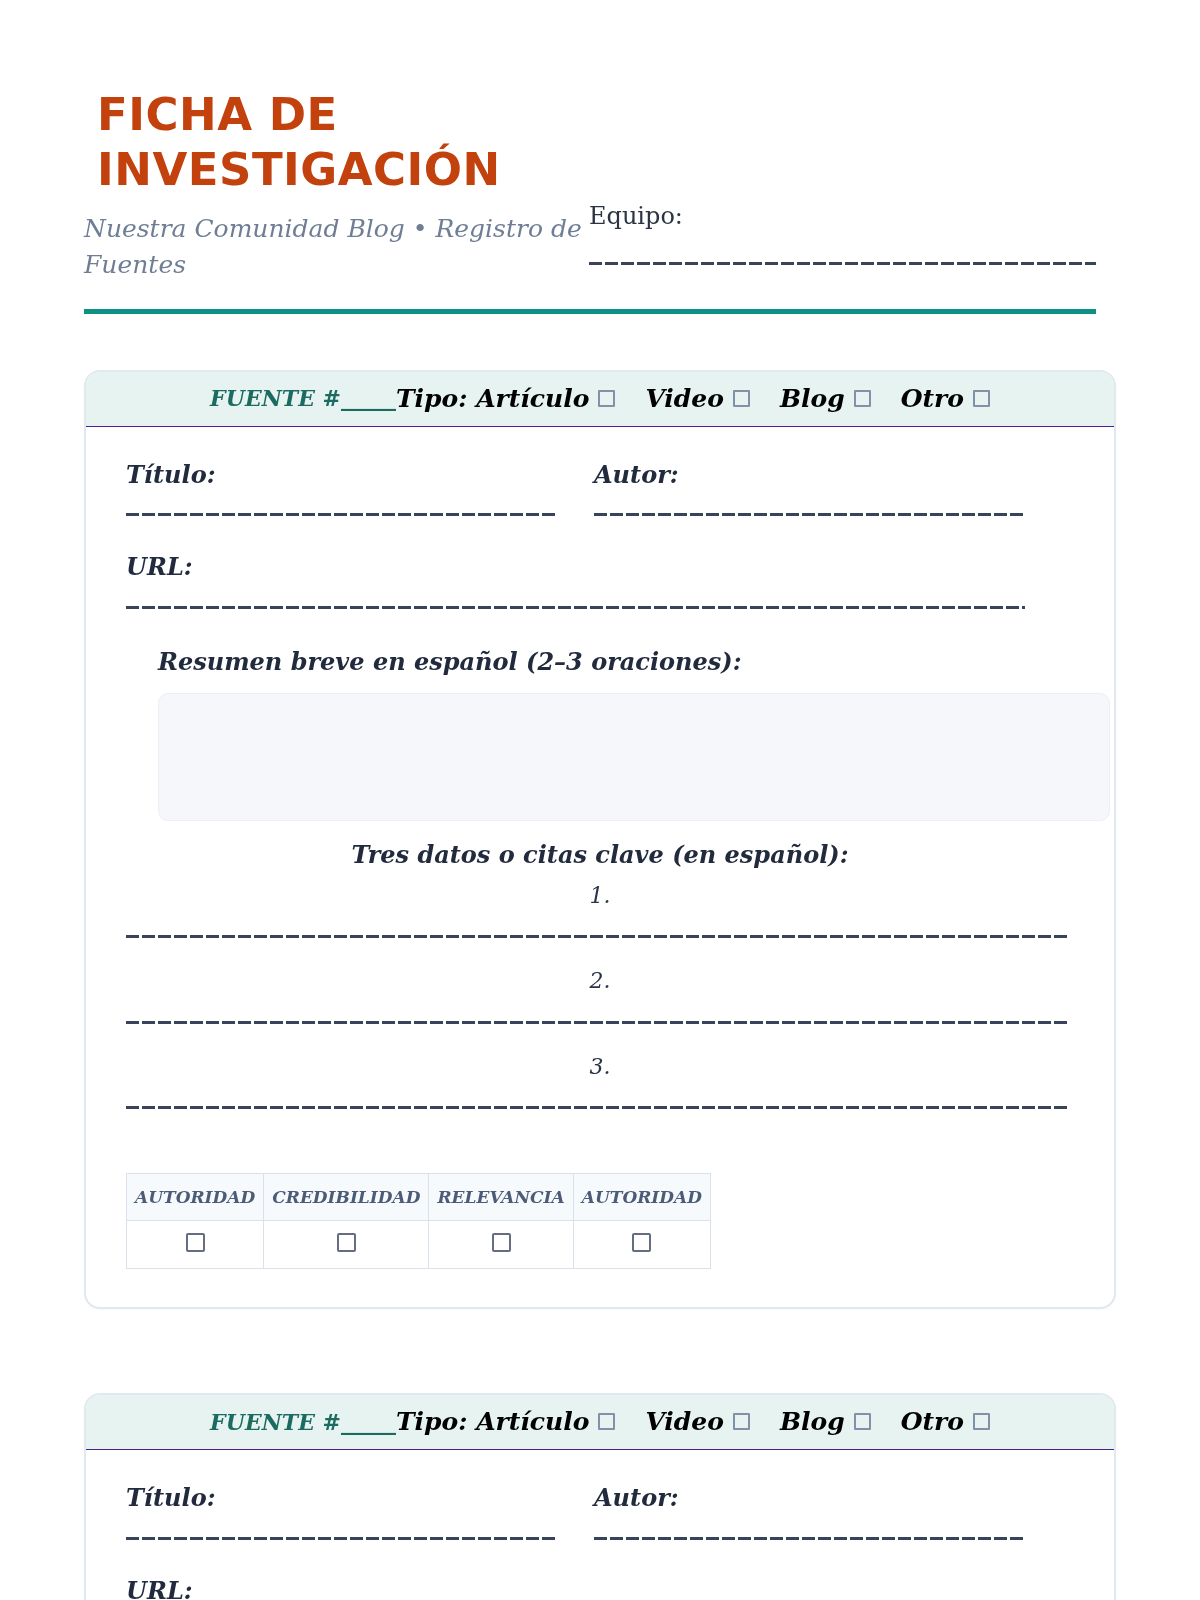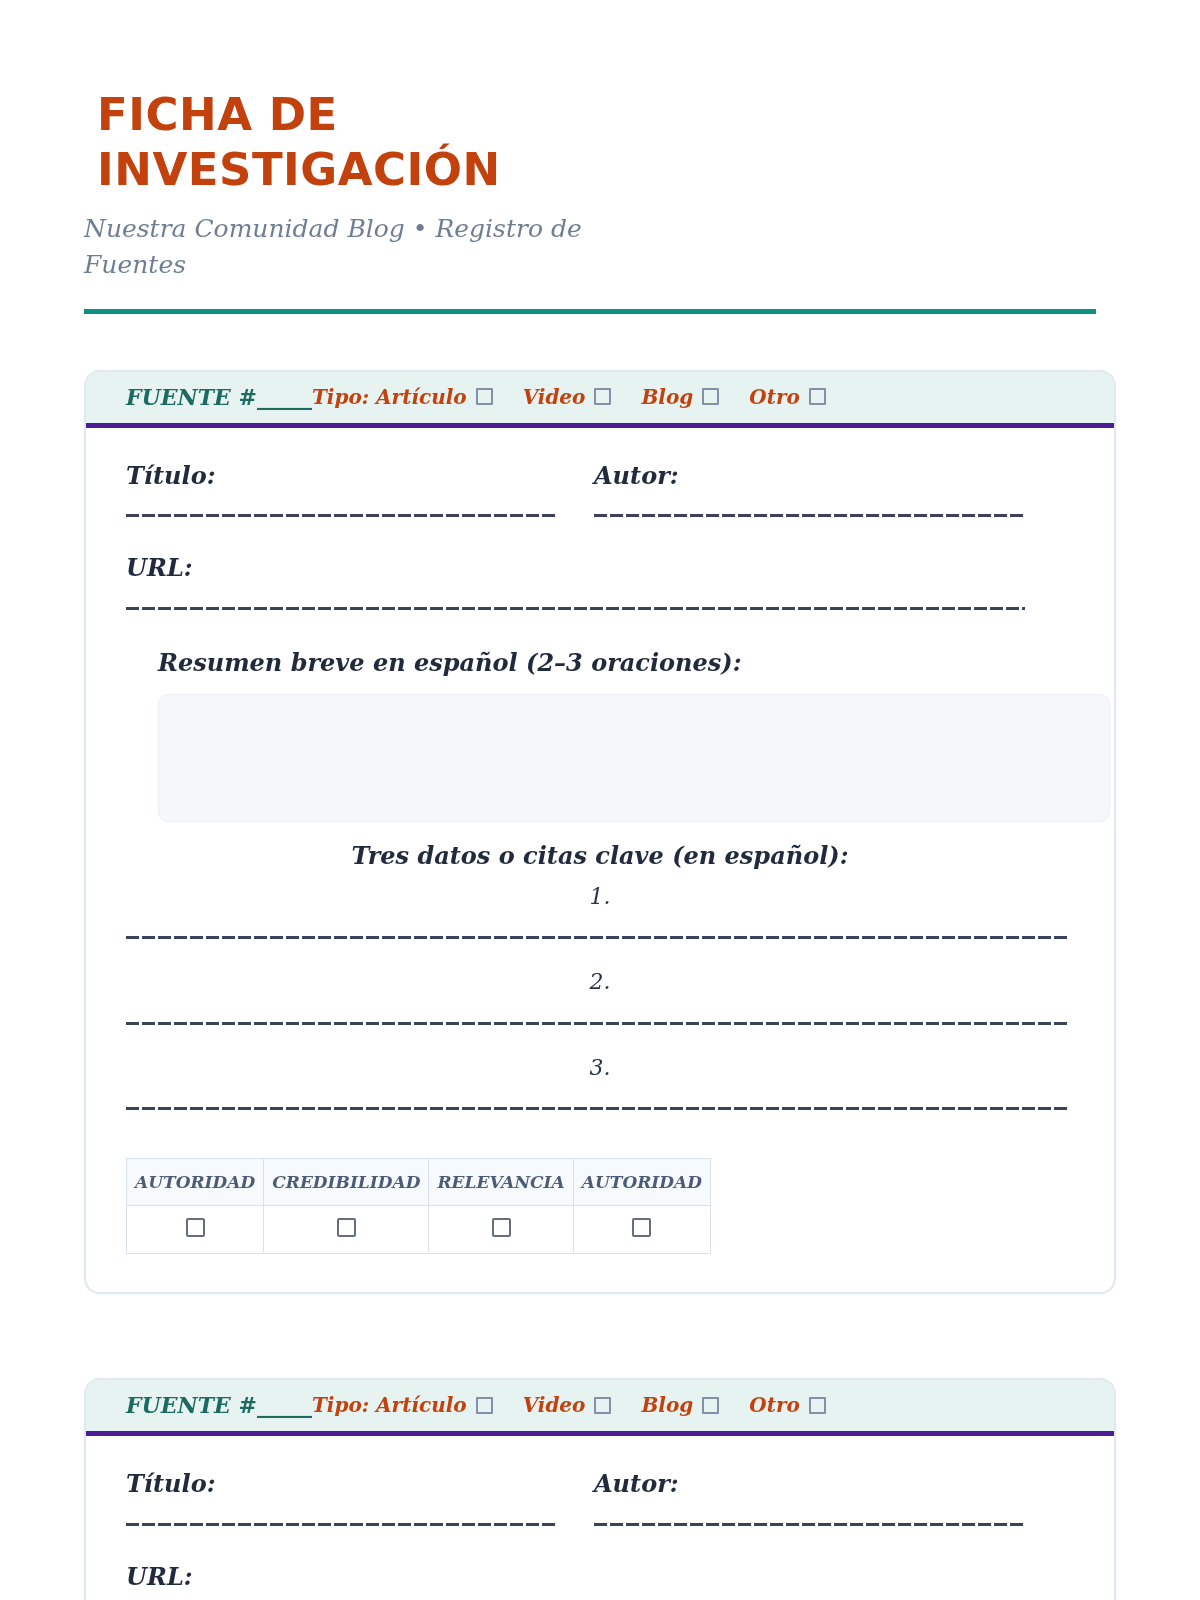--- a/index.html
+++ b/index.html
@@ -43,32 +43,32 @@
   .card {
     margin-top: 56px;
     border: 2px solid #dfe9f0;
     border-radius: 16px;
     background: #ffffff;
     overflow: hidden;
     box-shadow: 0 1px 2px rgba(40,70,90,0.04);
   }
   .card-header {
     background: #e7f3f1;
-    border-bottom: 5px solid #4c1d95;
-    display: flex; justify-content: flex-start; align-items: center;
+    border-bottom: 1px solid #4c1d95;
+    display: flex; justify-content: center; align-items: center;
     padding: 12px 40px 13px 40px;
   }
   .fuente-label {
     font-style: italic; font-weight: 700;
     font-size: 22px; color: #1b6b60;
   }
   .tipo-group {
     display: flex; align-items: center; gap: 30px;
     font-style: italic; font-weight: 700;
-    font-size: 20px; color: #c2410c;
+    font-size: 25px; color: #000000;
   }
   .tipo-option { display: flex; align-items: center; }
   .cbx {
     display: inline-block;
     width: 13px; height: 13px;
     border: 2px solid #8291a8;
     border-radius: 1px;
     margin-left: 9px;
     background: transparent;
   }
@@ -99,21 +99,21 @@
   .datos-field { margin-top: 20px; text-align: center; }
   .dato-num {
     margin-top: 13px;
     font-style: italic;
     font-size: 22px; line-height: 1.2; color: #2a3448;
   }
   .dato-line { margin-top: 26px; width: 941px; margin-bottom: 30px; }
   .dato-line.last { margin-bottom: 0; }
 
   .criteria-table {
-    margin-top: 48px;
+    margin-top: 64px;
     border-collapse: collapse;
   }
   .criteria-table th, .criteria-table td {
     border: 1px solid #d9e2ea;
   }
   .criteria-table th {
     width: 126px; box-sizing: border-box;
     background: #f7fafc;
     font-style: italic; font-weight: 700;
     font-size: 17px; color: #4c5b76;
@@ -131,20 +131,24 @@
 </style>
 </head>
 <body>
 
 <div class="page">
 
   <div class="header-row">
     <div class="header-left">
       <h1 class="doc-title">FICHA DE INVESTIGACIÓN</h1>
       <div class="doc-subtitle">Nuestra Comunidad Blog • Registro de Fuentes</div>
+    </div>
+    <div class="header-right">
+      <div class="equipo-label">Equipo:</div>
+      <div class="blank-line equipo-line"></div>
     </div>
   </div>
 
   <div class="top-divider"></div>
 
   <div class="card">
     <div class="card-header">
       <span class="fuente-label">FUENTE #_____</span>
       <div class="tipo-group">
         <span class="tipo-option">

